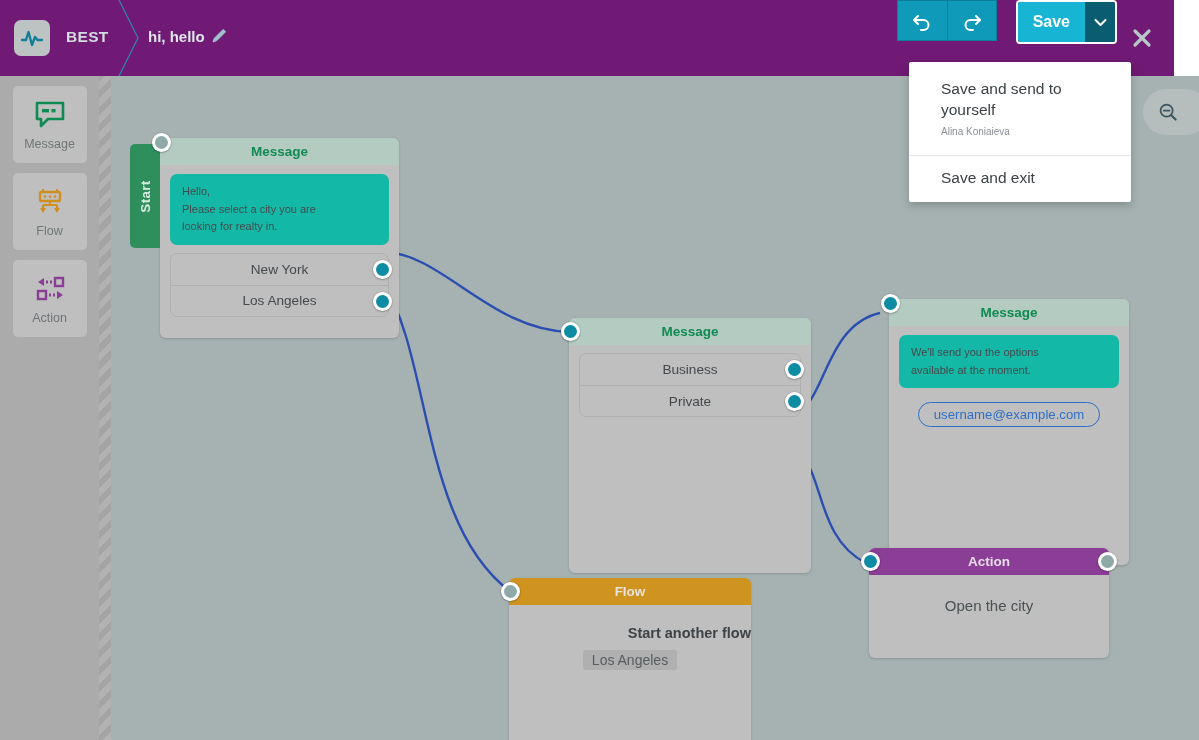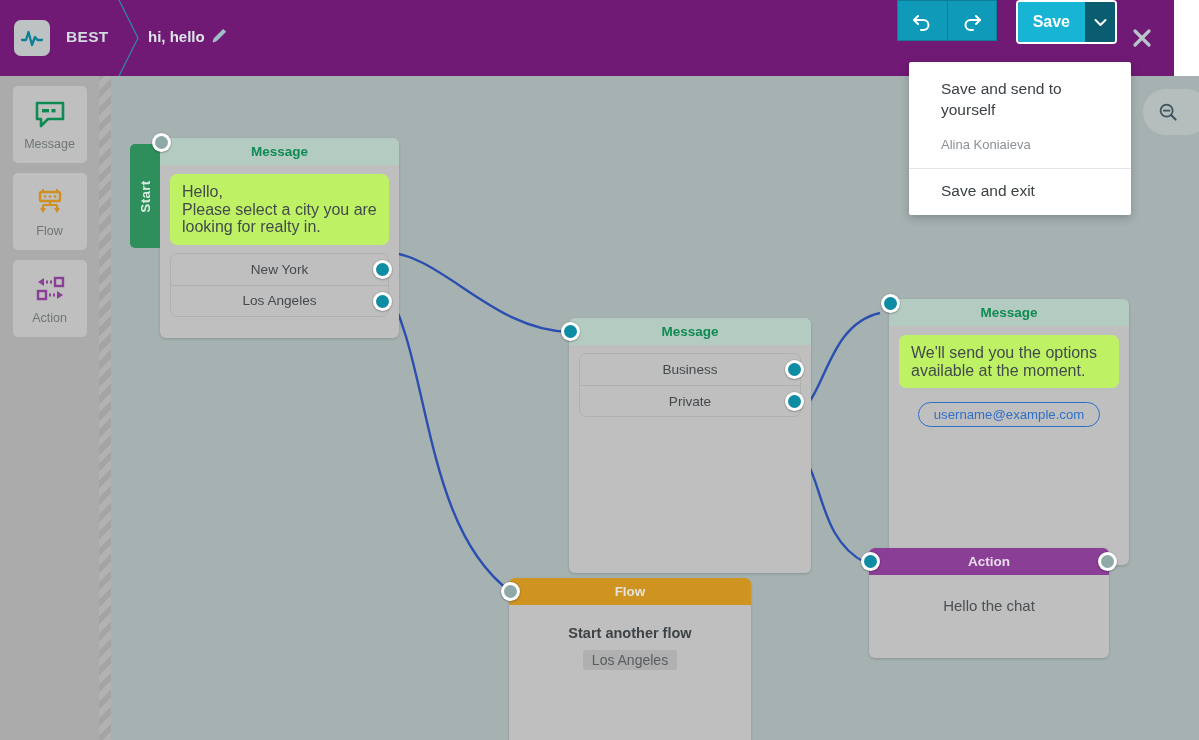--- a/index.html
+++ b/index.html
@@ -142,23 +142,23 @@
   .menu-item {
     padding: 8px 24px 10px 32px;
     cursor: pointer;
   }
   .menu-item-main {
     font-size: 15.5px;
     color: #3b4145;
     line-height: 21px;
   }
   .menu-item-sub {
-    font-size: 13px;
+    font-size: 10px;
     color: #8b9196;
-    margin-top: 16px;
+    margin-top: 3px;
     line-height: 17px;
   }
   .menu-div {
     height: 1px;
     background: #e2e6e8;
     margin: 5px 0 3px 0;
   }
 
   
   .sidebar {
@@ -245,24 +245,24 @@
     display: flex; align-items: center; justify-content: center;
     font-size: 13.5px;
     font-weight: bold;
   }
   .head-message { background: #b4cbc1; color: #0f8a52; }
   .head-flow    { background: #cf9320; color: #e6e2dc; }
   .head-action  { background: #8b3e96; color: #e8dce9; }
 
   .bubble {
     margin: 9px 10px 0 10px;
-    background: #bef264;
+    background: #14b8a6;
     border-radius: 7px;
     padding: 9px 12px;
-    font-size: 16px;
+    font-size: 11px;
     color: #434a4d;
     line-height: 17.5px;
   }
   .opt-group {
     margin: 8px 10px 0 10px;
     border: 1px solid #b0b0b0;
     border-radius: 7px;
     overflow: visible;
     position: relative;
   }
@@ -311,21 +311,21 @@
     font-size: 13.5px;
     font-weight: bold;
     color: #d9ebe1;
     letter-spacing: .3px;
     white-space: nowrap;
   }
 
   
   .flow-main {
     margin-top: 20px;
-    text-align: center;
+    text-align: right;
     font-size: 14.5px;
     font-weight: bold;
     color: #3d4347;
   }
   .flow-tag {
     margin: 9px auto 0 auto;
     display: inline-block;
     background: #b0b0b0;
     color: #565c60;
     font-size: 14px;
@@ -480,21 +480,21 @@
 
       <div class="node-head head-action">Action</div>
 
       <div class="dot" style="left:-8px; top:4px;">
           <i></i>
         </div>
       <div class="dot muted" style="right:-8px; top:4px;">
           <i></i>
         </div>
 
-      <div class="action-body">Hello the chat</div>
+      <div class="action-body">Open the city</div>
     </div>
 
     <div class="dim"></div>
   </div>
 
   <div class="stripe-strip"></div>
 
   <div class="sidebar">
 
     <div class="tool">

